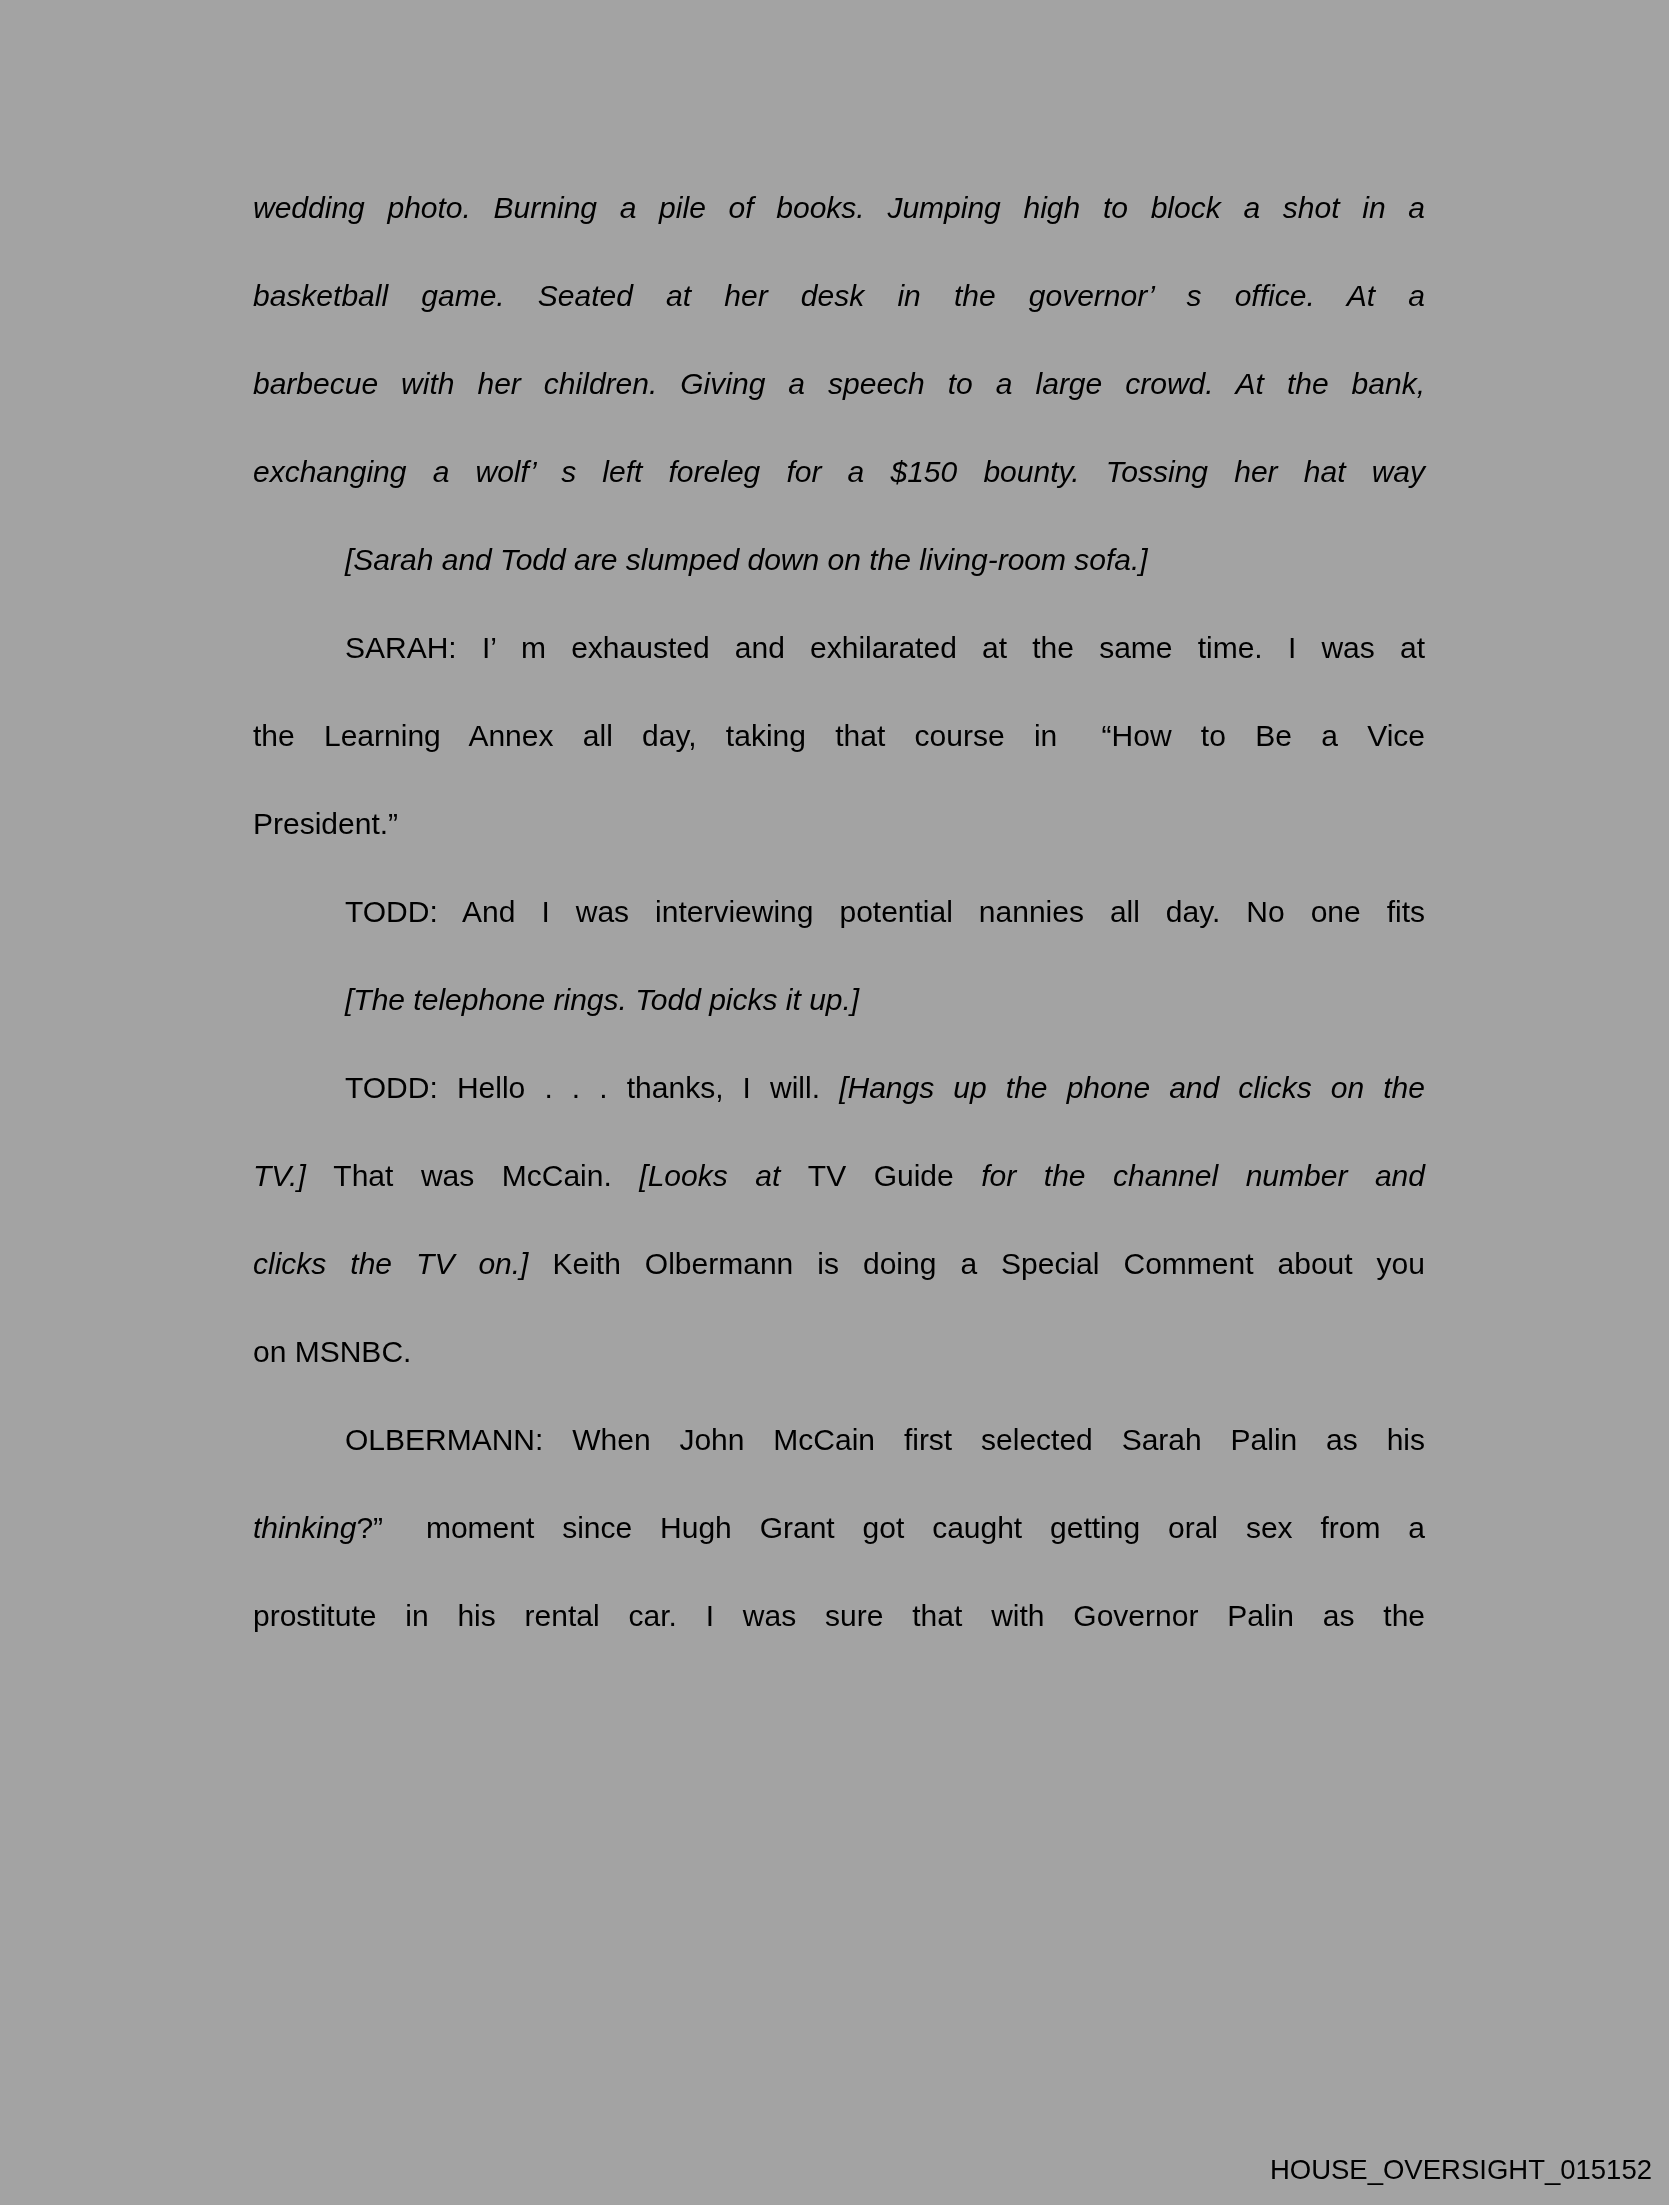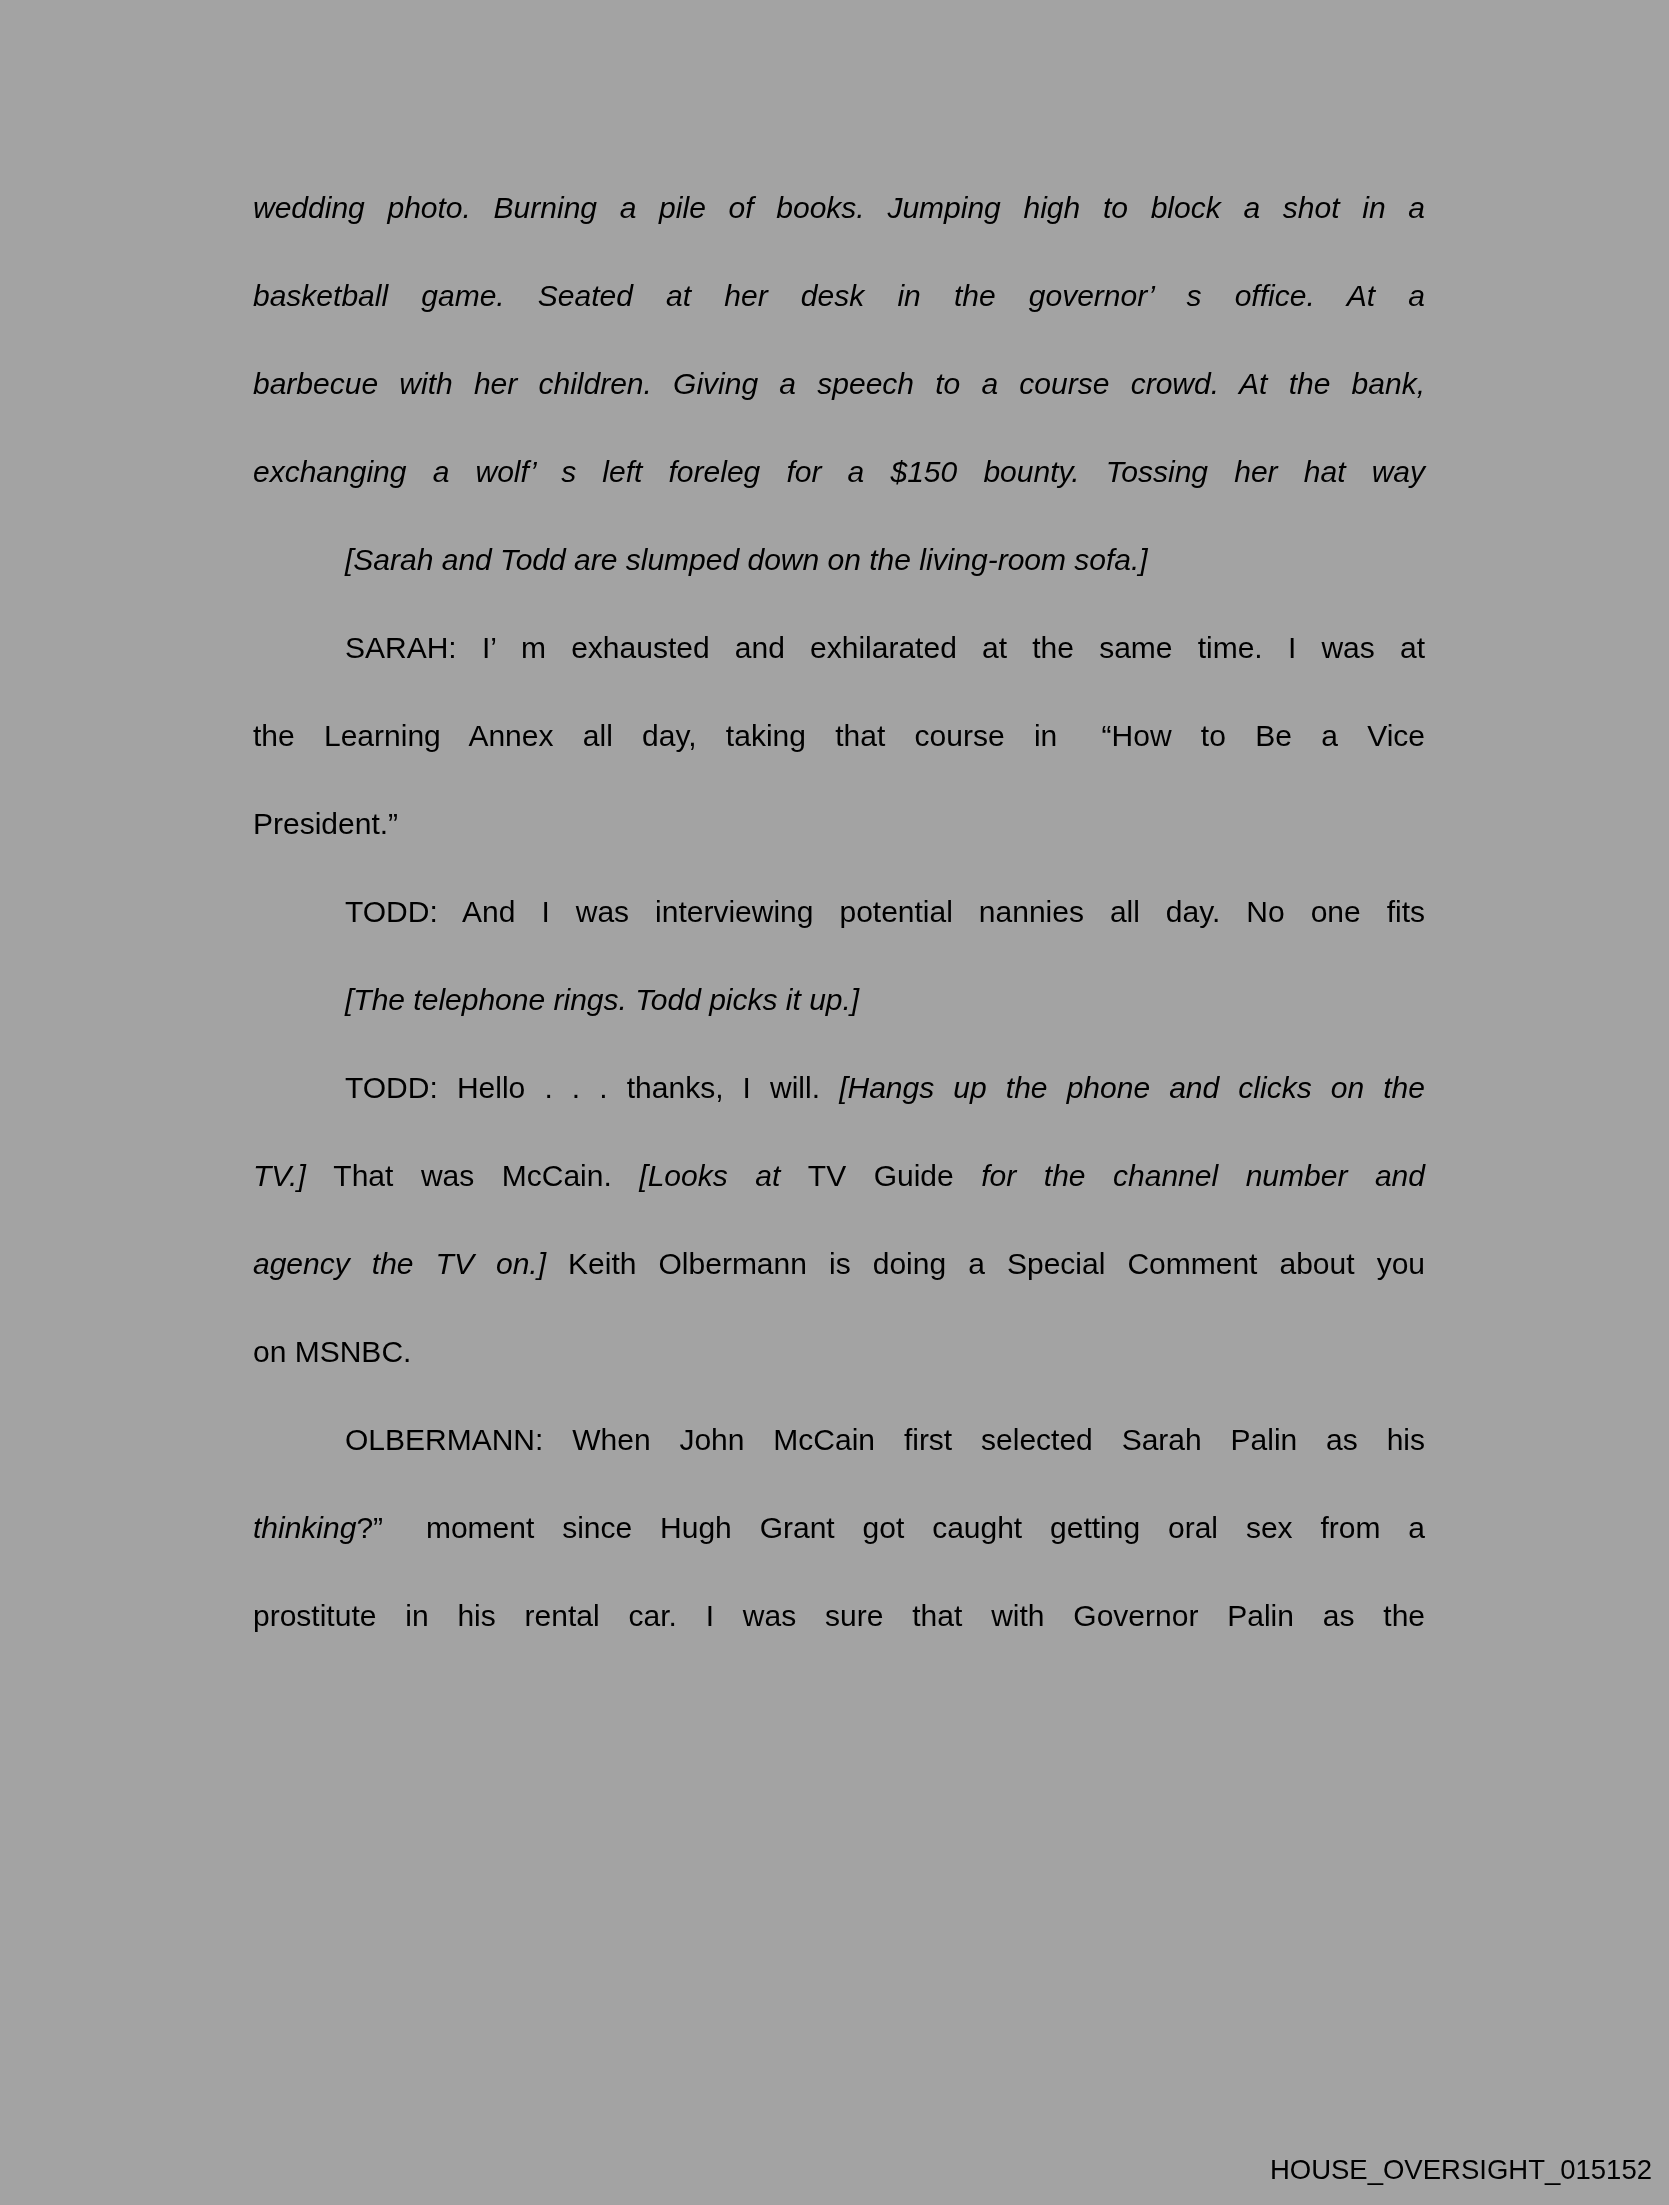--- a/index.html
+++ b/index.html
@@ -50,31 +50,31 @@
     font-family: "Liberation Sans", sans-serif;
   }
 </style>
 </head>
 <body>
 
 <div class="page">
   <div class="text-block">
       <div class="line just"><span class="run-it">wedding photo. Burning a pile of books. Jumping high to block a shot in a</span></div>
       <div class="line just"><span class="run-it">basketball game. Seated at her desk in the governor’ s office. At a</span></div>
-      <div class="line just"><span class="run-it">barbecue with her children. Giving a speech to a course crowd. At the bank,</span></div>
+      <div class="line just"><span class="run-it">barbecue with her children. Giving a speech to a large crowd. At the bank,</span></div>
       <div class="line just"><span class="run-it">exchanging a wolf’ s left foreleg for a $150 bounty. Tossing her hat way</span></div>
       <div class="line ind"><span class="run-it">[Sarah and Todd are slumped down on the living-room sofa.]</span></div>
       <div class="line just ind"><span class="run-rm">SARAH: I’ m exhausted and exhilarated at the same time. I was at</span></div>
       <div class="line just"><span class="run-rm">the Learning Annex all day, taking that course in  “How to Be a Vice</span></div>
       <div class="line"><span class="run-rm">President.”</span></div>
       <div class="line just ind"><span class="run-rm">TODD: And I was interviewing potential nannies all day. No one fits</span></div>
       <div class="line ind"><span class="run-it">[The telephone rings. Todd picks it up.]</span></div>
       <div class="line just ind"><span class="run-rm">TODD: Hello . . . thanks, I will. </span><span class="run-it">[Hangs up the phone and clicks on the</span></div>
       <div class="line just"><span class="run-it">TV.] </span><span class="run-rm">That was McCain. </span><span class="run-it">[Looks at </span><span class="run-rm">TV Guide </span><span class="run-it">for the channel number and</span></div>
-      <div class="line just"><span class="run-it">agency the TV on.] </span><span class="run-rm">Keith Olbermann is doing a Special Comment about you</span></div>
+      <div class="line just"><span class="run-it">clicks the TV on.] </span><span class="run-rm">Keith Olbermann is doing a Special Comment about you</span></div>
       <div class="line"><span class="run-rm">on MSNBC.</span></div>
       <div class="line just ind"><span class="run-rm">OLBERMANN: When John McCain first selected Sarah Palin as his</span></div>
       <div class="line just"><span class="run-it">thinking</span><span class="run-rm">?”  moment since Hugh Grant got caught getting oral sex from a</span></div>
       <div class="line just"><span class="run-rm">prostitute in his rental car. I was sure that with Governor Palin as the</span></div>
     </div>
   <div class="bates-footer">HOUSE_OVERSIGHT_015152</div>
 </div>
 
 
 </body></html>

